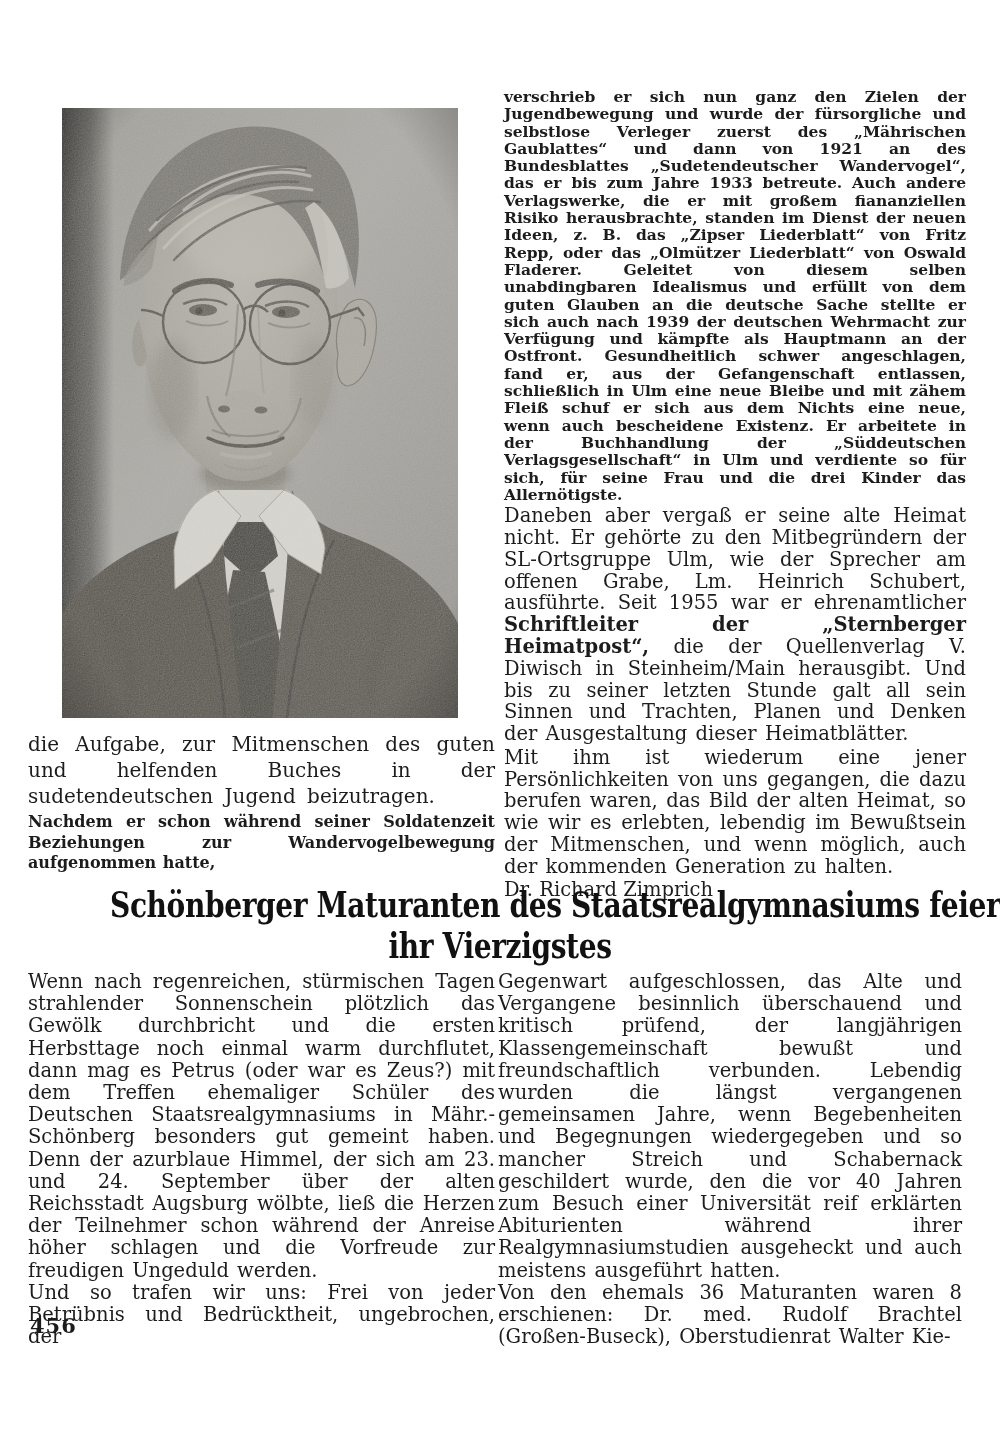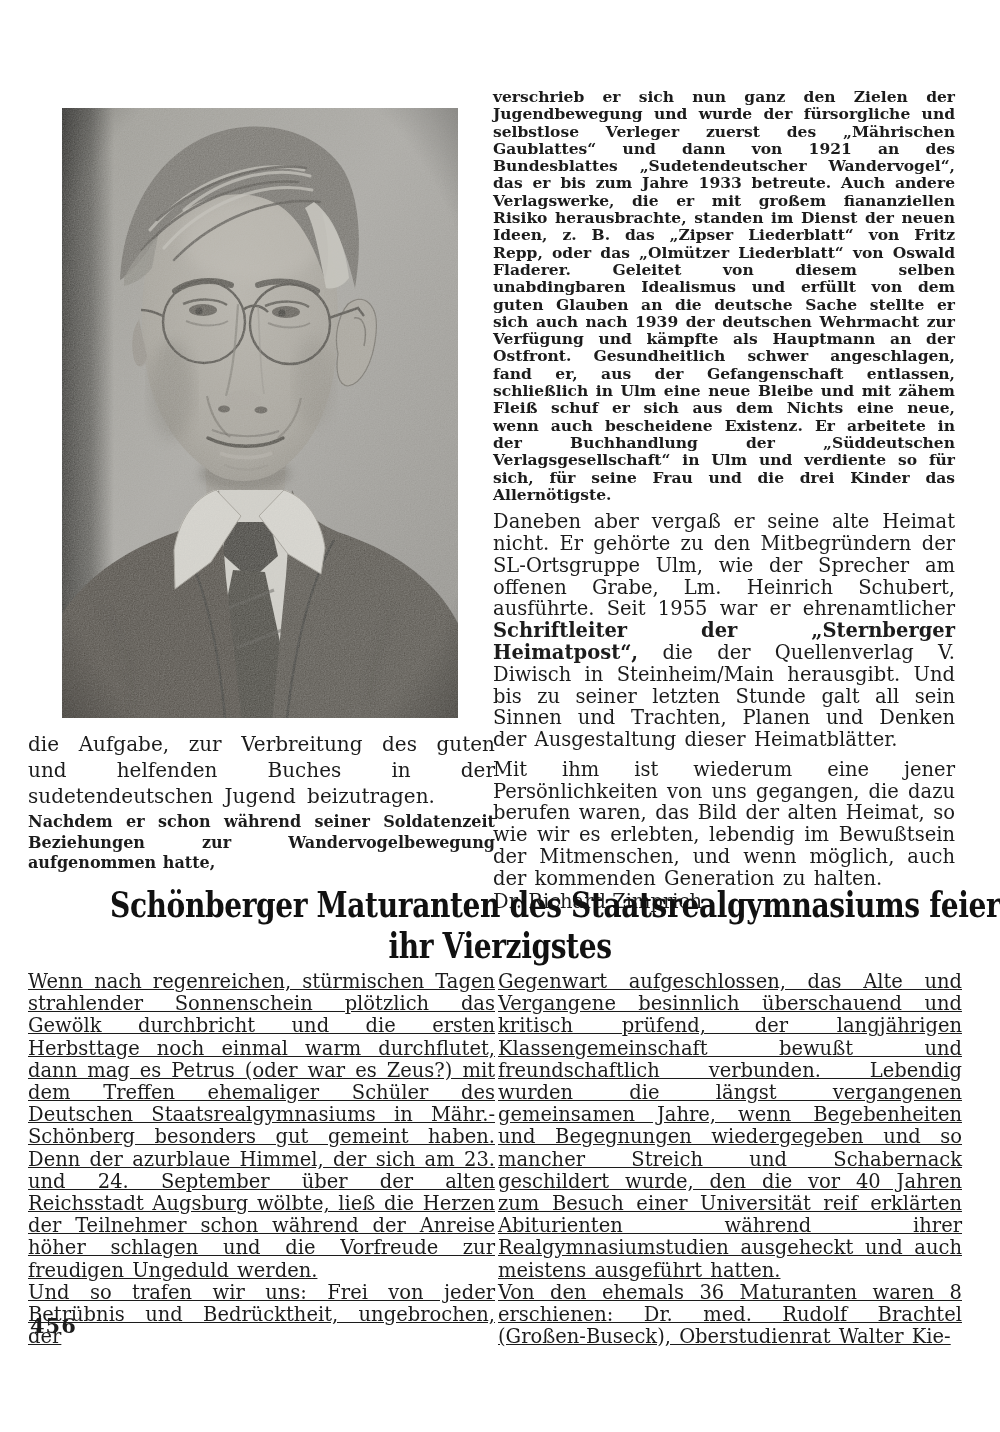--- a/index.html
+++ b/index.html
@@ -14,34 +14,34 @@
 
   
   .photo{left:62px;top:108px;width:396px;height:610px;}
   .photo svg{display:block;width:396px;height:610px;}
 
   
   .left-cont{left:28px;top:731px;width:467px;font-size:20px;line-height:26px;word-spacing:5px;}
   .left-note{left:28px;top:812px;width:467px;font-size:16px;line-height:20.5px;font-weight:bold;word-spacing:1px;}
 
   
-  .right-col{left:493px;top:88px;width:462px;}
+  .right-col{left:504px;top:88px;width:462px;}
   .rt-small{font-size:15.5px;line-height:17.3px;font-weight:bold;word-spacing:2px;}
-  .rt-body{font-size:19.5px;line-height:21.8px;word-spacing:2px;margin-top:8px;}
+  .rt-body{font-size:19.5px;line-height:21.8px;word-spacing:2px;margin-top:2px;}
   .signature{font-size:19.5px;line-height:22px;text-align:left;padding-right:8px;margin-top:1px;}
 
   
   .headline-wrap{left:0;top:884px;width:1000px;text-align:center;color:#111;}
   .headline{font-weight:bold;font-size:36px;line-height:41px;letter-spacing:-0.5px;
     transform:scaleX(0.78);transform-origin:50% 0;white-space:nowrap;}
 
   
   .bottom-left{left:28px;top:971px;width:467px;}
   .bottom-right{left:498px;top:971px;width:464px;}
-  .bt-body{font-size:19.5px;line-height:22.2px;word-spacing:2px;text-decoration:underline;}
+  .bt-body{font-size:19.5px;line-height:22.2px;word-spacing:2px;}
 
   .page-num{left:30px;top:1313px;font-size:21px;font-weight:bold;letter-spacing:1px;}
 </style>
 </head>
 <body>
 
 <div class="stage">
 
   <div class="abs photo">
     <svg viewBox="0 0 396 610" preserveAspectRatio="none">
@@ -153,21 +153,21 @@
       <path d="M 150 322 C 170 330 198 330 217 323" stroke="#5a564f" stroke-width="2" fill="none" opacity="0.5"></path>
       <path d="M 146 330 C 168 341 201 341 221 330" stroke="#46433c" stroke-width="3.4" fill="none" stroke-linecap="round"></path>
       <path d="M 158 345 C 172 351 196 351 210 345" stroke="#b5b1a8" stroke-width="4" fill="none" opacity="0.6"></path>
       <path d="M 162 357 C 176 363 192 363 206 357" stroke="#8b877f" stroke-width="2" fill="none" opacity="0.5"></path>
 
       <rect x="0" y="0" width="396" height="610" filter="url(#f-noise)" opacity="0.4"></rect>
       <rect x="0" y="0" width="396" height="610" fill="url(#g-vig)"></rect>
     </svg>
   </div>
 
-  <p class="abs left-cont just" lang="de">die Aufgabe, zur Verbreitung des guten und helfenden Buches in der sudetendeutschen Jugend beizutragen.</p>
+  <p class="abs left-cont just" lang="de">die Aufgabe, zur Mitmenschen des guten und helfenden Buches in der sudetendeutschen Jugend beizutragen.</p>
 
   <p class="abs left-note just" lang="de">Nachdem er schon während seiner Soldatenzeit Beziehungen zur Wandervogelbewegung aufgenommen hatte,</p>
 
   <div class="abs right-col">
     <p class="rt-small just" lang="de">verschrieb er sich nun ganz den Zielen der Jugendbewegung und wurde der fürsorgliche und selbstlose Verleger zuerst des „Mährischen Gaublattes“ und dann von 1921 an des Bundesblattes „Sudetendeutscher Wandervogel“, das er bis zum Jahre 1933 betreute. Auch andere Verlagswerke, die er mit großem fiananziellen Risiko herausbrachte, standen im Dienst der neuen Ideen, z. B. das „Zipser Liederblatt“ von Fritz Repp, oder das „Olmützer Liederblatt“ von Oswald Fladerer. Geleitet von diesem selben unabdingbaren Idealismus und erfüllt von dem guten Glauben an die deutsche Sache stellte er sich auch nach 1939 der deutschen Wehrmacht zur Verfügung und kämpfte als Hauptmann an der Ostfront. Gesundheitlich schwer angeschlagen, fand er, aus der Gefangenschaft entlassen, schließlich in Ulm eine neue Bleibe und mit zähem Fleiß schuf er sich aus dem Nichts eine neue, wenn auch bescheidene Existenz. Er arbeitete in der Buchhandlung der „Süddeutschen Verlagsgesellschaft“ in Ulm und verdiente so für sich, für seine Frau und die drei Kinder das Allernötigste.</p>
     <p class="rt-body just" lang="de"><span>Daneben aber vergaß er seine alte Heimat nicht. Er gehörte zu den Mitbegründern der SL-Ortsgruppe Ulm, wie der Sprecher am offenen Grabe, Lm. Heinrich Schubert, ausführte. Seit 1955 war er ehrenamtlicher </span><b>Schriftleiter der „Sternberger Heimatpost“,</b><span> die der Quellenverlag V. Diwisch in Steinheim/Main herausgibt. Und bis zu seiner letzten Stunde galt all sein Sinnen und Trachten, Planen und Denken der Ausgestaltung dieser Heimatblätter.</span></p>
     <p class="rt-body just" lang="de">Mit ihm ist wiederum eine jener Persönlichkeiten von uns gegangen, die dazu berufen waren, das Bild der alten Heimat, so wie wir es erlebten, lebendig im Bewußtsein der Mitmenschen, und wenn möglich, auch der kommenden Generation zu halten.</p>
     <p class="signature">Dr. Richard Zimprich</p>
   </div>
 

